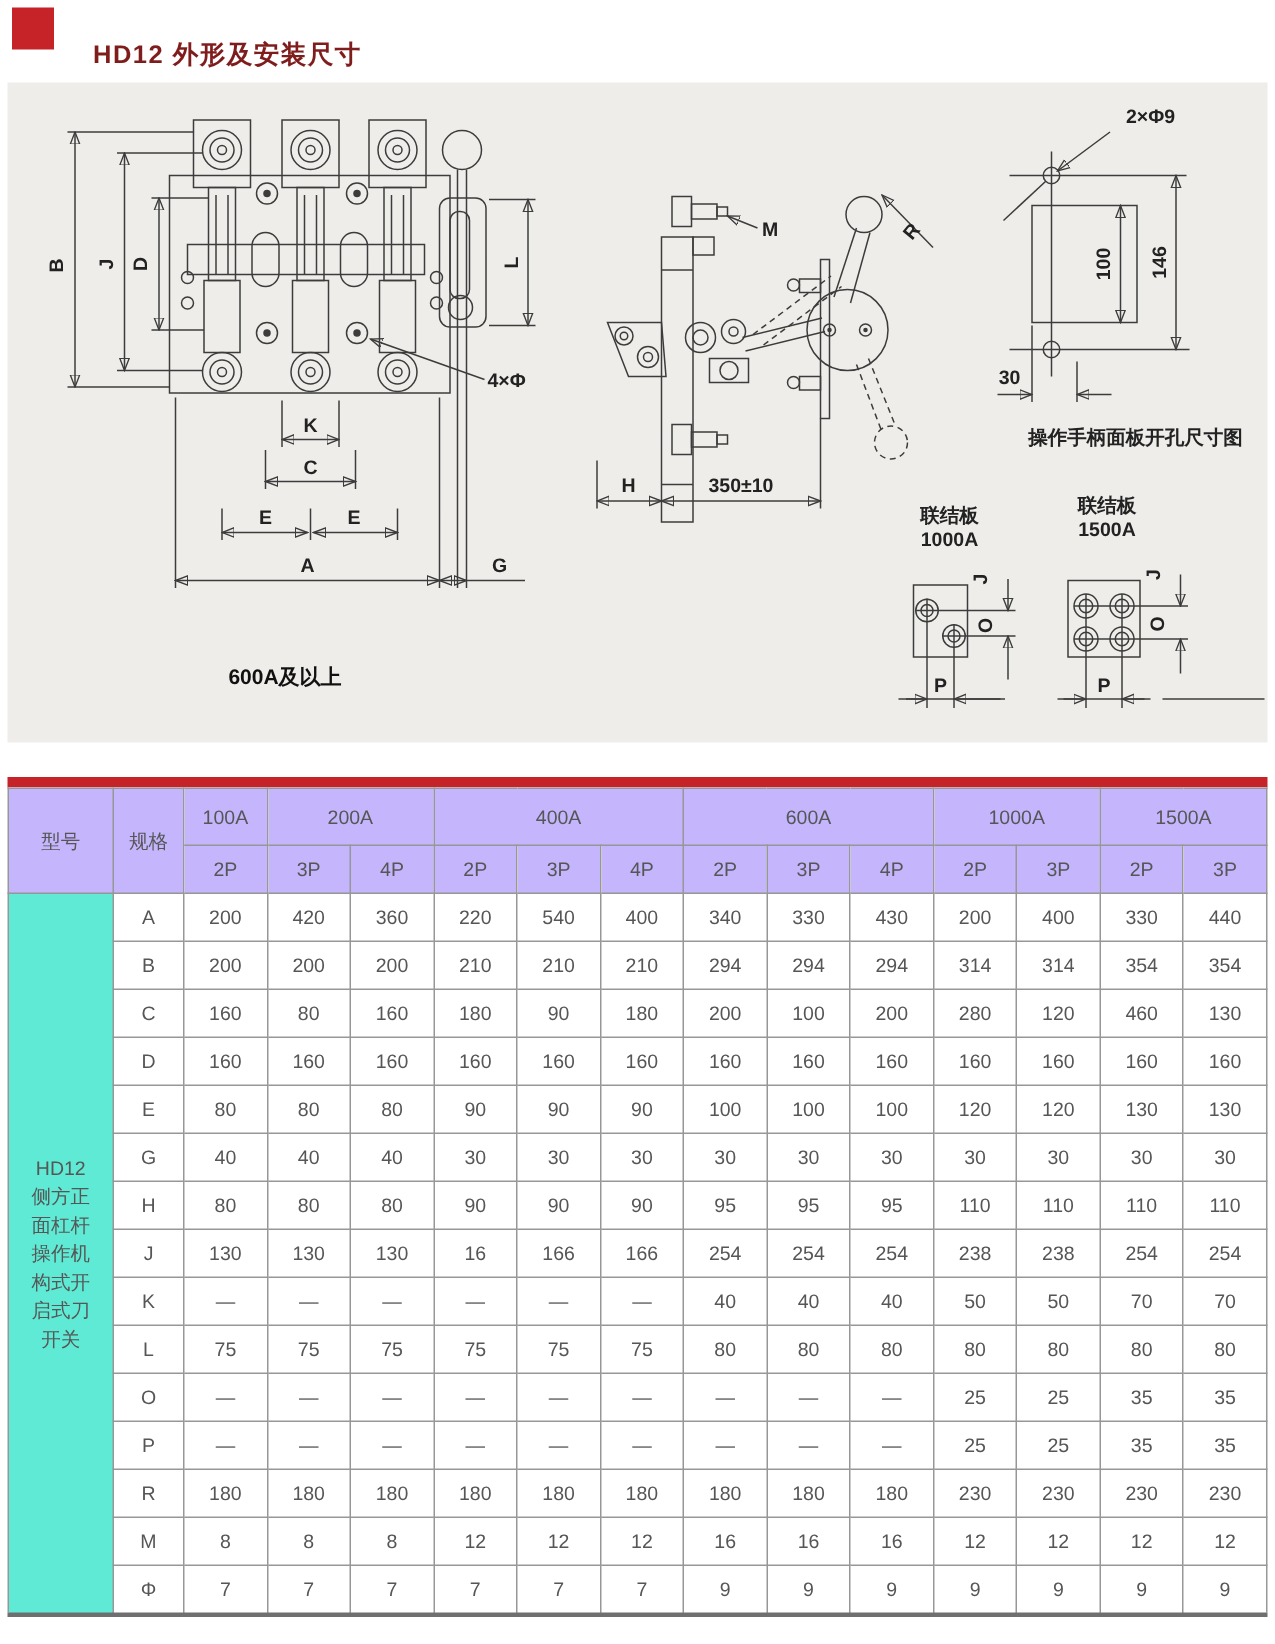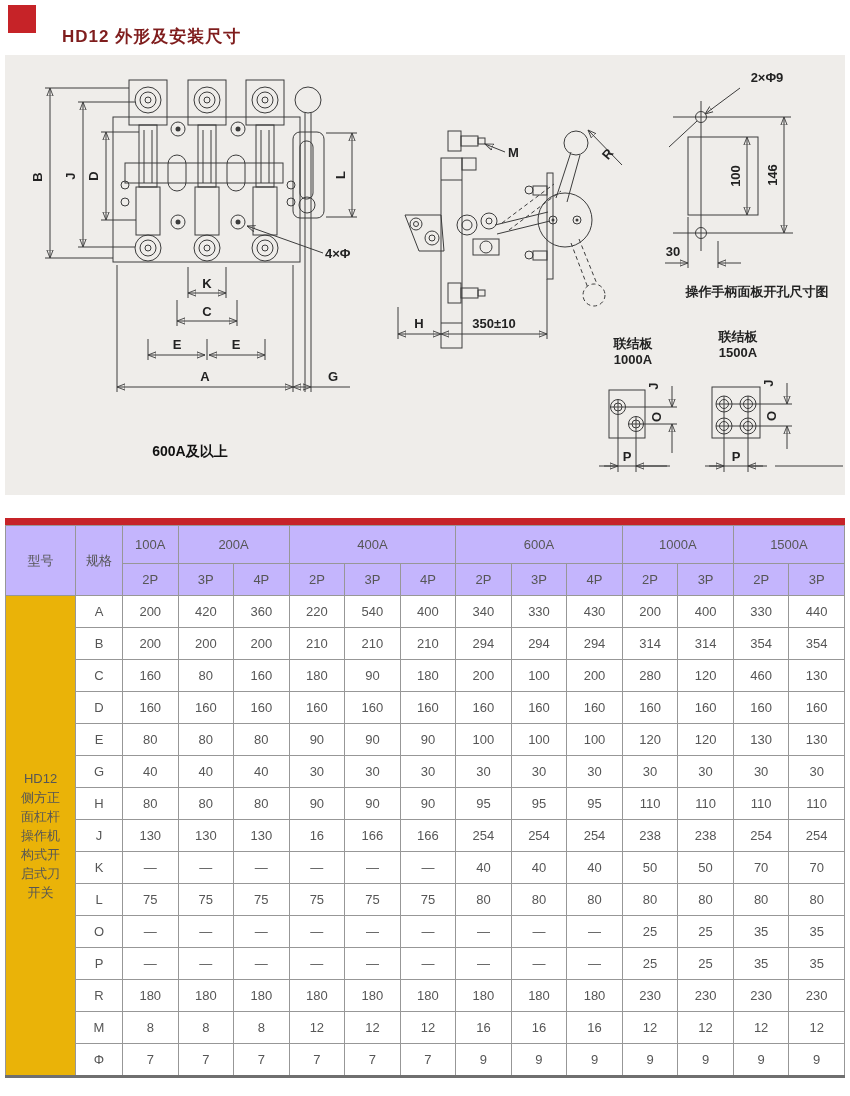--- a/index.html
+++ b/index.html
@@ -21,21 +21,21 @@
   svg .dot{fill:#3c3c3c;stroke:none;}
   
   .redbar{position:absolute;left:5px;top:518px;width:840px;height:7px;background:#c62328;}
   table.dims{position:absolute;left:5px;top:525px;width:840px;border-collapse:collapse;
              table-layout:fixed;background:#fff;color:#565656;font-size:13px;}
   table.dims th,table.dims td{border:1px solid #979797;text-align:center;padding:0;
              font-weight:normal;height:31px;overflow:hidden;}
   table.dims thead tr.r1 th{height:37px;}
   table.dims thead th{background:#c4b5fd;}
   table.dims tbody tr{height:32px;}
-  table.dims td.model-cell{background:#eab308;vertical-align:middle;line-height:19px;}
+  table.dims td.model-cell{background:#5eead4;vertical-align:middle;line-height:19px;}
   table.dims{border-bottom:3px solid #6f6f6f;}
 </style>
 </head>
 <body>
 
 <div class="page">
 
   <div class="hdr">
     <span class="red-sq"></span>
     <h1 class="title">HD12 外形及安装尺寸</h1>

